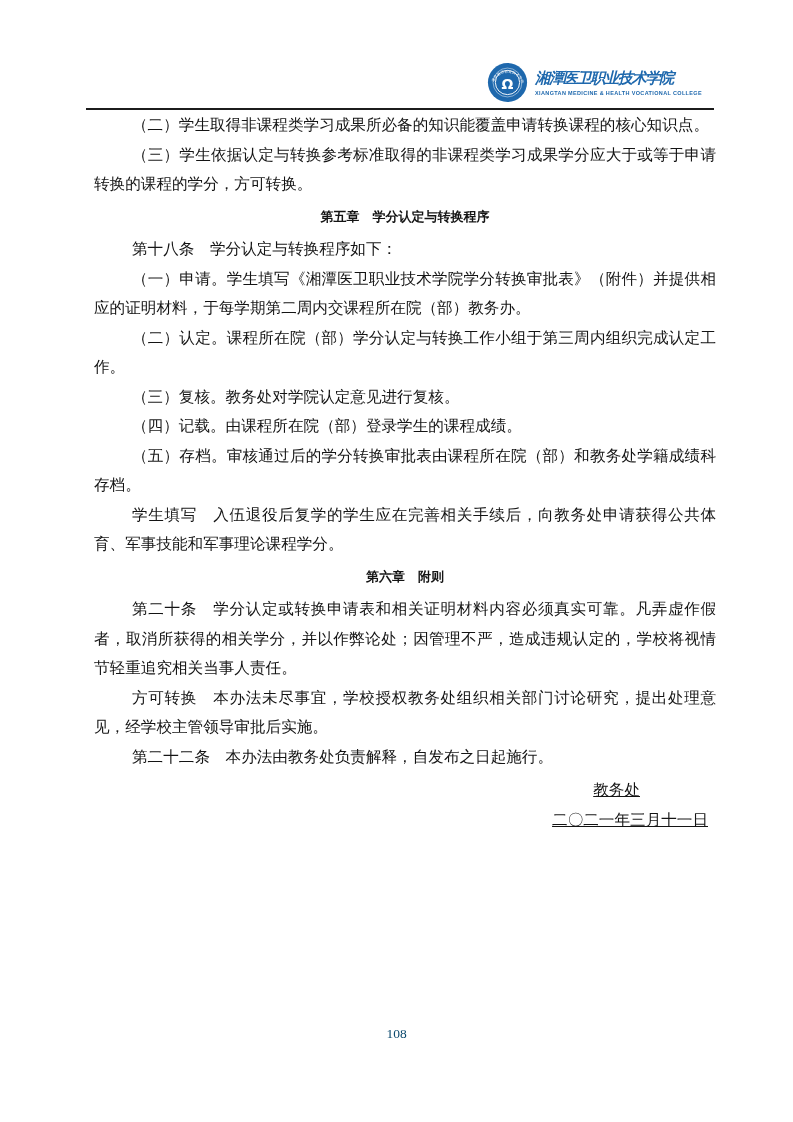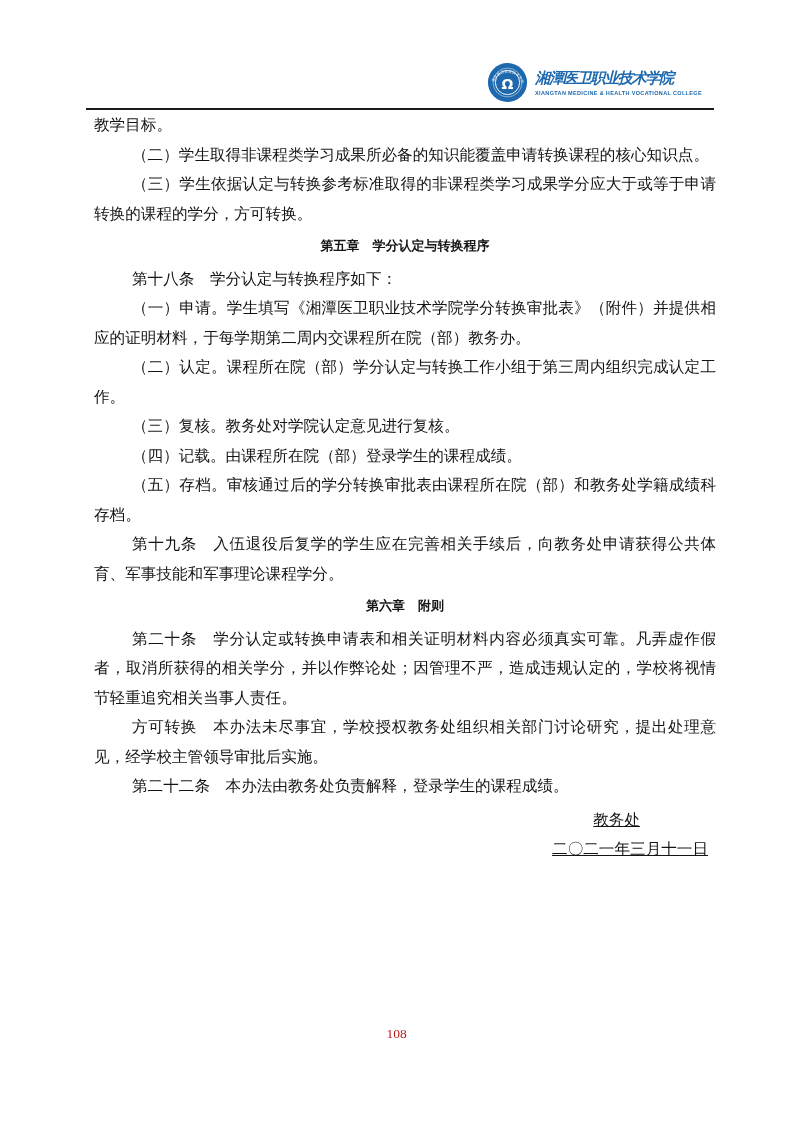--- a/index.html
+++ b/index.html
@@ -60,21 +60,21 @@
   .signature { margin-top: 4px; text-align: right; text-decoration: underline; }
   .sig-dept { padding-right: 76px; }
   .sig-date { padding-right: 8px; }
   
   .footer {
     position: absolute;
     top: 1026px; left: 0;
     width: 793px;
     text-align: center;
     font-size: 13.5px;
-    color: #b91c1c;
+    color: #0c4a6e;
   }
 </style>
 </head>
 <body>
 
 <div class="page">
 
   <div class="header">
     <div class="logo">
       <svg class="seal" viewBox="0 0 44 44" xmlns="http://www.w3.org/2000/svg" aria-hidden="true">
@@ -91,35 +91,34 @@
       </svg>
       <div class="brand">
         <div class="brand-cn" style="color:#1e68ad">湘潭医卫职业技术学院</div>
         <div class="brand-en" style="color:#1e68ad">XIANGTAN MEDICINE &amp; HEALTH VOCATIONAL COLLEGE</div>
       </div>
     </div>
   </div>
 
   <div class="content">
     <div>
-        <p class="continuation">教学目标。</p>
         <p class="body">（二）学生取得非课程类学习成果所必备的知识能覆盖申请转换课程的核心知识点。</p>
         <p class="body">（三）学生依据认定与转换参考标准取得的非课程类学习成果学分应大于或等于申请转换的课程的学分，方可转换。</p>
         <p class="heading">第五章　学分认定与转换程序</p>
         <p class="body">第十八条　学分认定与转换程序如下：</p>
         <p class="body">（一）申请。学生填写《湘潭医卫职业技术学院学分转换审批表》（附件）并提供相应的证明材料，于每学期第二周内交课程所在院（部）教务办。</p>
         <p class="body">（二）认定。课程所在院（部）学分认定与转换工作小组于第三周内组织完成认定工作。</p>
         <p class="body">（三）复核。教务处对学院认定意见进行复核。</p>
         <p class="body">（四）记载。由课程所在院（部）登录学生的课程成绩。</p>
         <p class="body">（五）存档。审核通过后的学分转换审批表由课程所在院（部）和教务处学籍成绩科存档。</p>
-        <p class="body">第十九条　入伍退役后复学的学生应在完善相关手续后，向教务处申请获得公共体育、军事技能和军事理论课程学分。</p>
+        <p class="body">学生填写　入伍退役后复学的学生应在完善相关手续后，向教务处申请获得公共体育、军事技能和军事理论课程学分。</p>
         <p class="heading">第六章　附则</p>
         <p class="body">第二十条　学分认定或转换申请表和相关证明材料内容必须真实可靠。凡弄虚作假者，取消所获得的相关学分，并以作弊论处；因管理不严，造成违规认定的，学校将视情节轻重追究相关当事人责任。</p>
         <p class="body">方可转换　本办法未尽事宜，学校授权教务处组织相关部门讨论研究，提出处理意见，经学校主管领导审批后实施。</p>
-        <p class="body">第二十二条　本办法由教务处负责解释，登录学生的课程成绩。</p>
+        <p class="body">第二十二条　本办法由教务处负责解释，自发布之日起施行。</p>
       </div>
     <div class="signature">
       <div class="sig-dept">教务处</div>
       <div class="sig-date">二〇二一年三月十一日</div>
     </div>
   </div>
 
   <div class="footer">108</div>
 
 </div>

